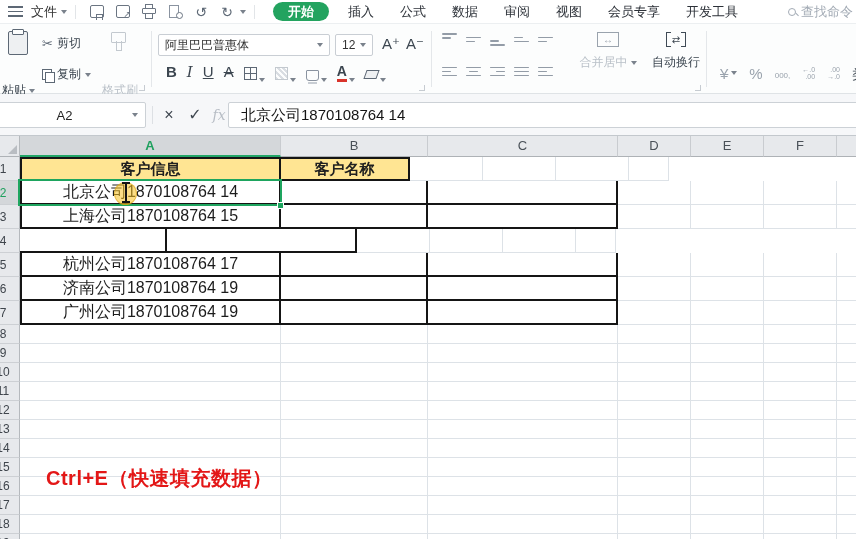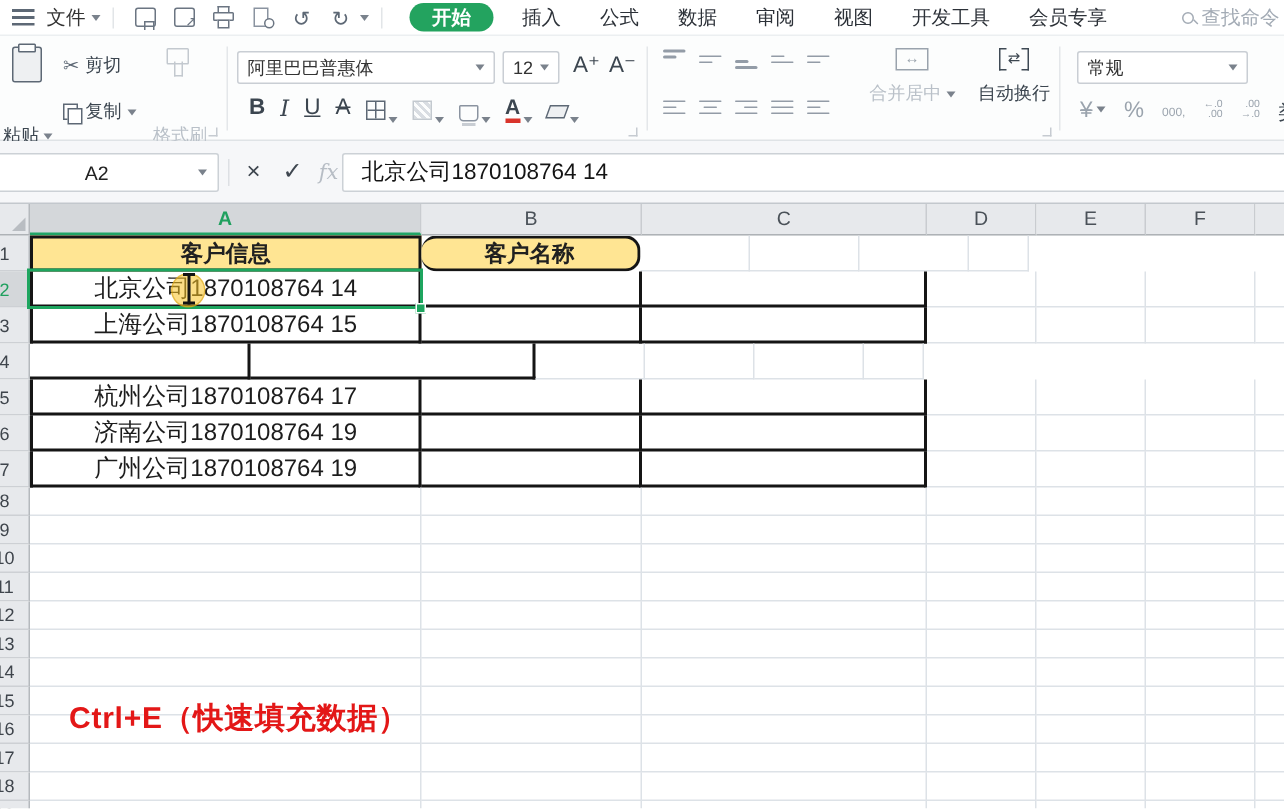--- a/index.html
+++ b/index.html
@@ -159,22 +159,22 @@
     <div class="qico glyph-ico">↻</div>
     <span class="car"></span>
     <div class="vsep"></div>
     <div class="tabs">
         <div class="tab active">开始</div>
         <div class="tab">插入</div>
         <div class="tab">公式</div>
         <div class="tab">数据</div>
         <div class="tab">审阅</div>
         <div class="tab">视图</div>
+        <div class="tab">会员专享</div>
         <div class="tab">开发工具</div>
-        <div class="tab">会员专享</div>
       </div>
     <div class="searchbox">
       <span class="mag"></span>
       <span>查找命令</span>
     </div>
   </div>
 
   <div class="ribbon">
     <div class="grp" style="left:0;width:148px;">
       <div class="paste-ic"></div>
@@ -297,24 +297,20 @@
         <div class="wrap-ic">⇄</div>
         <div class="mw-lbl">
             <span class="rlbl">自动换行</span>
           </div>
       </div>
       <div class="corner-mark"></div>
     </div>
     <div class="gsep" style="left:706px;"></div>
 
     <div class="grp" style="left:712px;width:144px;">
-      <div class="combo" style="left:6px;top:10px;width:114px;">
-        <span>常规</span>
-          <span class="car"></span>
-      </div>
       <div class="numrow">
         <span style="display:flex;align-items:center;gap:3px;">
             <span class="cur">¥</span>
             <span class="car"></span>
           </span>
         <span class="pct">%</span>
         <span><span class="thou">000</span><span class="thou">,</span></span>
         <span class="mini2"><span>←.0</span><br><span>.00</span></span>
         <span class="mini2"><span>.00</span><br><span>→.0</span></span>
       </div>
@@ -344,21 +340,21 @@
         <div class="ch" style="width: 73px;">E</div>
         <div class="ch" style="width: 73px;">F</div>
         <div class="ch" style="width: 40px;"></div>
       </div>
     <div id="rows">
         <div class="grow" style="height: 24px;">
           <div class="rh">
             <span>1</span>
           </div>
           <div class="cell tb first hd" style="width: 261px;">客户信息</div>
-          <div class="cell tb hd" style="width: 146px; border-radius: 10px;">客户名称</div>
+          <div class="cell tb hd" style="width: 129px;">客户名称</div>
           <div class="cell" style="width: 73px;"></div>
           <div class="cell" style="width: 73px;"></div>
           <div class="cell" style="width: 73px;"></div>
           <div class="cell" style="width: 40px;"></div>
         </div>
         <div class="grow" style="height: 24px;">
           <div class="rh sel">
             <span>2</span>
           </div>
           <div class="cell tb first" style="width: 261px;">北京公司1870108764 14</div>

